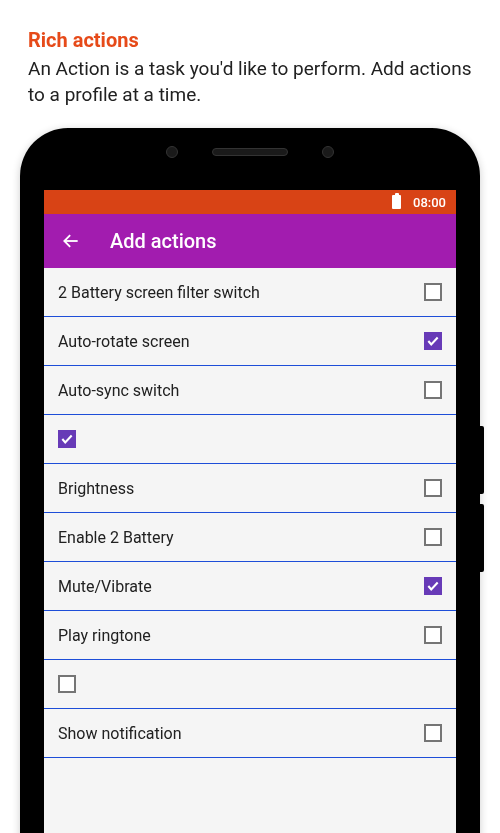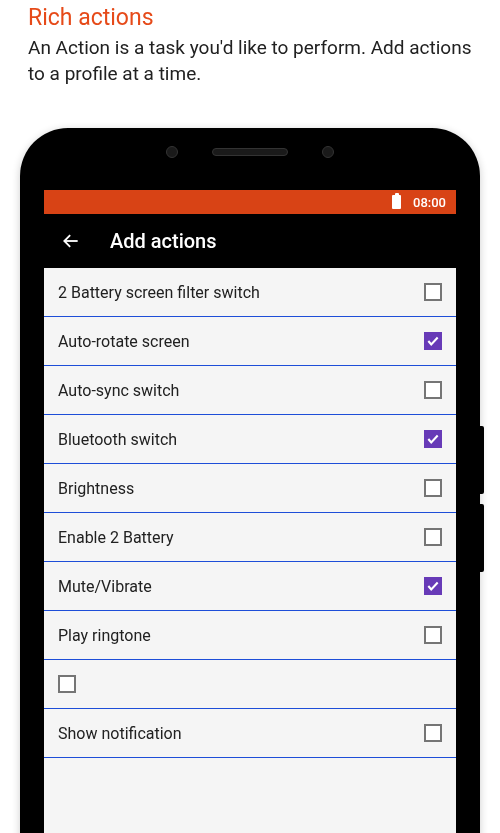--- a/index.html
+++ b/index.html
@@ -6,23 +6,23 @@
     body {
       width: 500px;
       height: 833px;
       background: #ffffff;
       font-family: -apple-system, BlinkMacSystemFont, "Segoe UI", Roboto, Arial, sans-serif;
       overflow: hidden;
       position: relative;
     }
     .page-title {
       color: #e64a19;
-      font-size: 23px;
-      font-weight: 400;
-      padding: 4px 28px 4px 28px;
+      font-size: 20px;
+      font-weight: 700;
+      padding: 28px 28px 4px 28px;
     }
     .page-subtitle {
       color: #212121;
       font-size: 19px;
       font-weight: 400;
       padding: 0 28px;
       line-height: 1.35;
     }
     .phone-frame {
       position: absolute;
@@ -120,21 +120,21 @@
       background: #fff;
       border-radius: 1px 1px 0 0;
     }
     .status-time {
       color: #fff;
       font-size: 13px;
       font-weight: 500;
       margin-left: 6px;
     }
     .app-bar {
-      background: #000000;
+      background: #a21caf;
       height: 54px;
       display: flex;
       align-items: center;
       padding: 15px 16px;
       gap: 28px;
     }
     .back-arrow {
       width: 22px;
       height: 22px;
       display: flex;
@@ -227,21 +227,20 @@
             <svg class="check-mark" width="14" height="14" viewBox="0 0 24 24">
               <polyline points="4 12 9 18 20 6" fill="none" stroke="#fff" stroke-width="3.5"></polyline>
             </svg>
           </span>
         </div>
         <div class="list-item">
           <span class="list-item-label">Auto-sync switch</span>
           <span class="checkbox"></span>
         </div>
         <div class="list-item">
-          <span class="list-item-label">Bluetooth switch</span>
           <span class="checkbox checked">
             <svg class="check-mark" width="14" height="14" viewBox="0 0 24 24">
               <polyline points="4 12 9 18 20 6" fill="none" stroke="#fff" stroke-width="3.5"></polyline>
             </svg>
           </span>
         </div>
         <div class="list-item">
           <span class="list-item-label">Brightness</span>
           <span class="checkbox"></span>
         </div>

